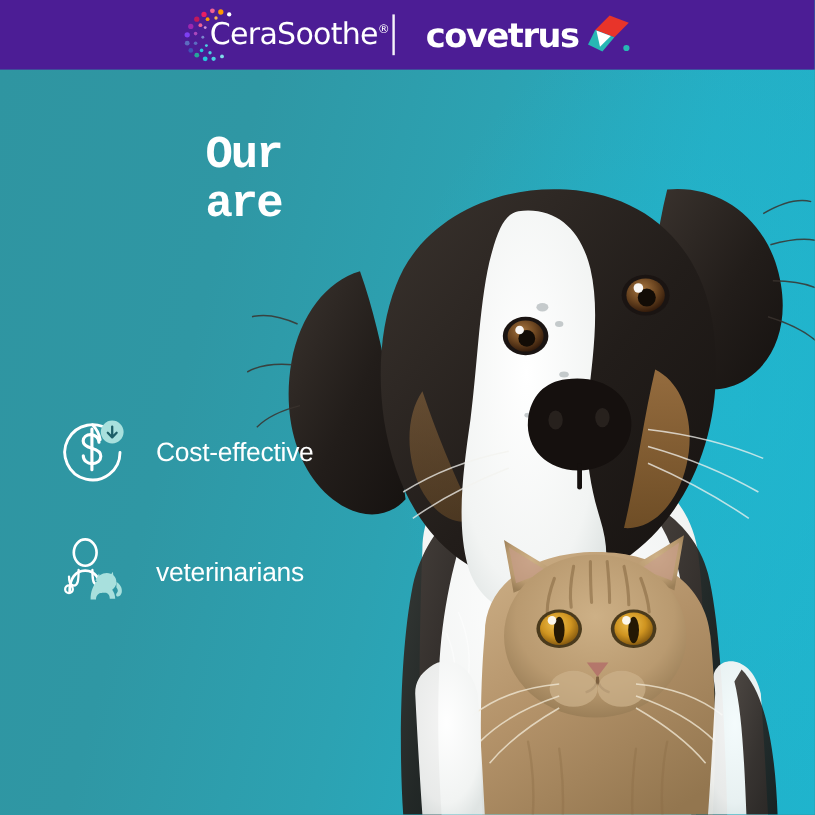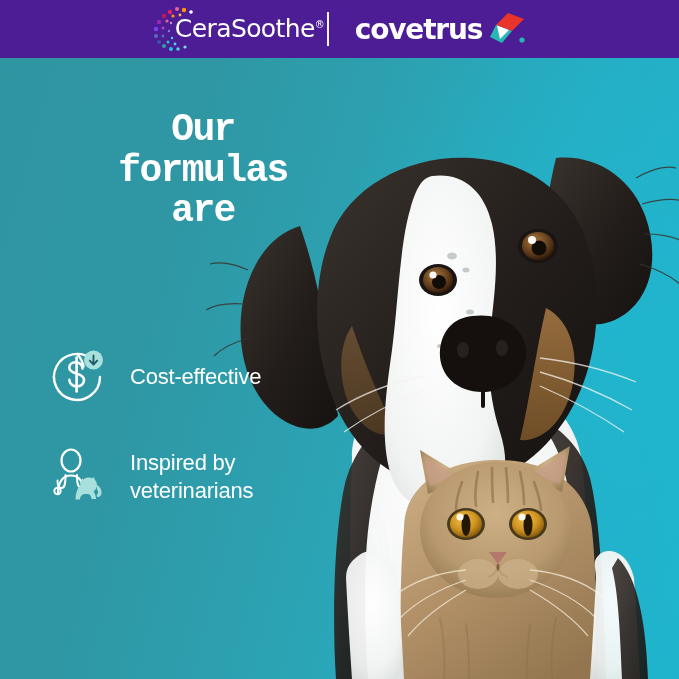--- a/index.html
+++ b/index.html
@@ -312,21 +312,20 @@
         </svg>
       </div>
 
     </div>
   </div>
 
   <div class="content">
 
     <div class="headline">
       <span>Our</span>
-      <span>formulas</span>
       <span>are</span>
     </div>
 
     <div class="features">
 
       <div class="feature">
         <div class="feat-icon">
           <svg viewBox="0 0 62 62" width="62" height="62">
             <path d="M46 13.5 A23 23 0 1 0 54 31" fill="none" stroke="#ffffff" stroke-width="2.4" stroke-linecap="round"></path>
             <path d="M37.5 20.5 A23 23 0 0 0 31 8" fill="none" stroke="#ffffff" stroke-width="2.4" stroke-linecap="round"></path>
@@ -357,21 +356,20 @@
               <path d="M35 38 C35 34 39 31.5 43 31.5 C47.5 31.5 51 34.5 51 39
                        C51 42 49.5 44 47.5 45.5 C49 47.5 50 50 50 53 L45.5 53
                        C45.5 50 44 48 41.5 48 L39 48 C36 48 34 50.5 34 53.5 L29.5 53.5
                        C29.5 47 31.5 42 35 38 Z"></path>
               <path d="M51 39 C54 40.5 56 44 55.5 47.5 C55 50 53 51.5 51.5 51
                        C50.5 50.5 50.5 49 51.5 48 C52.5 47 52.5 45 51 43.5 Z"></path>
             </g>
           </svg>
         </div>
         <div class="feat-label">
-          <span>Inspired by</span>
           <span class="l2">veterinarians</span>
         </div>
       </div>
 
 
     </div>
   </div>
 
 </div>
 

